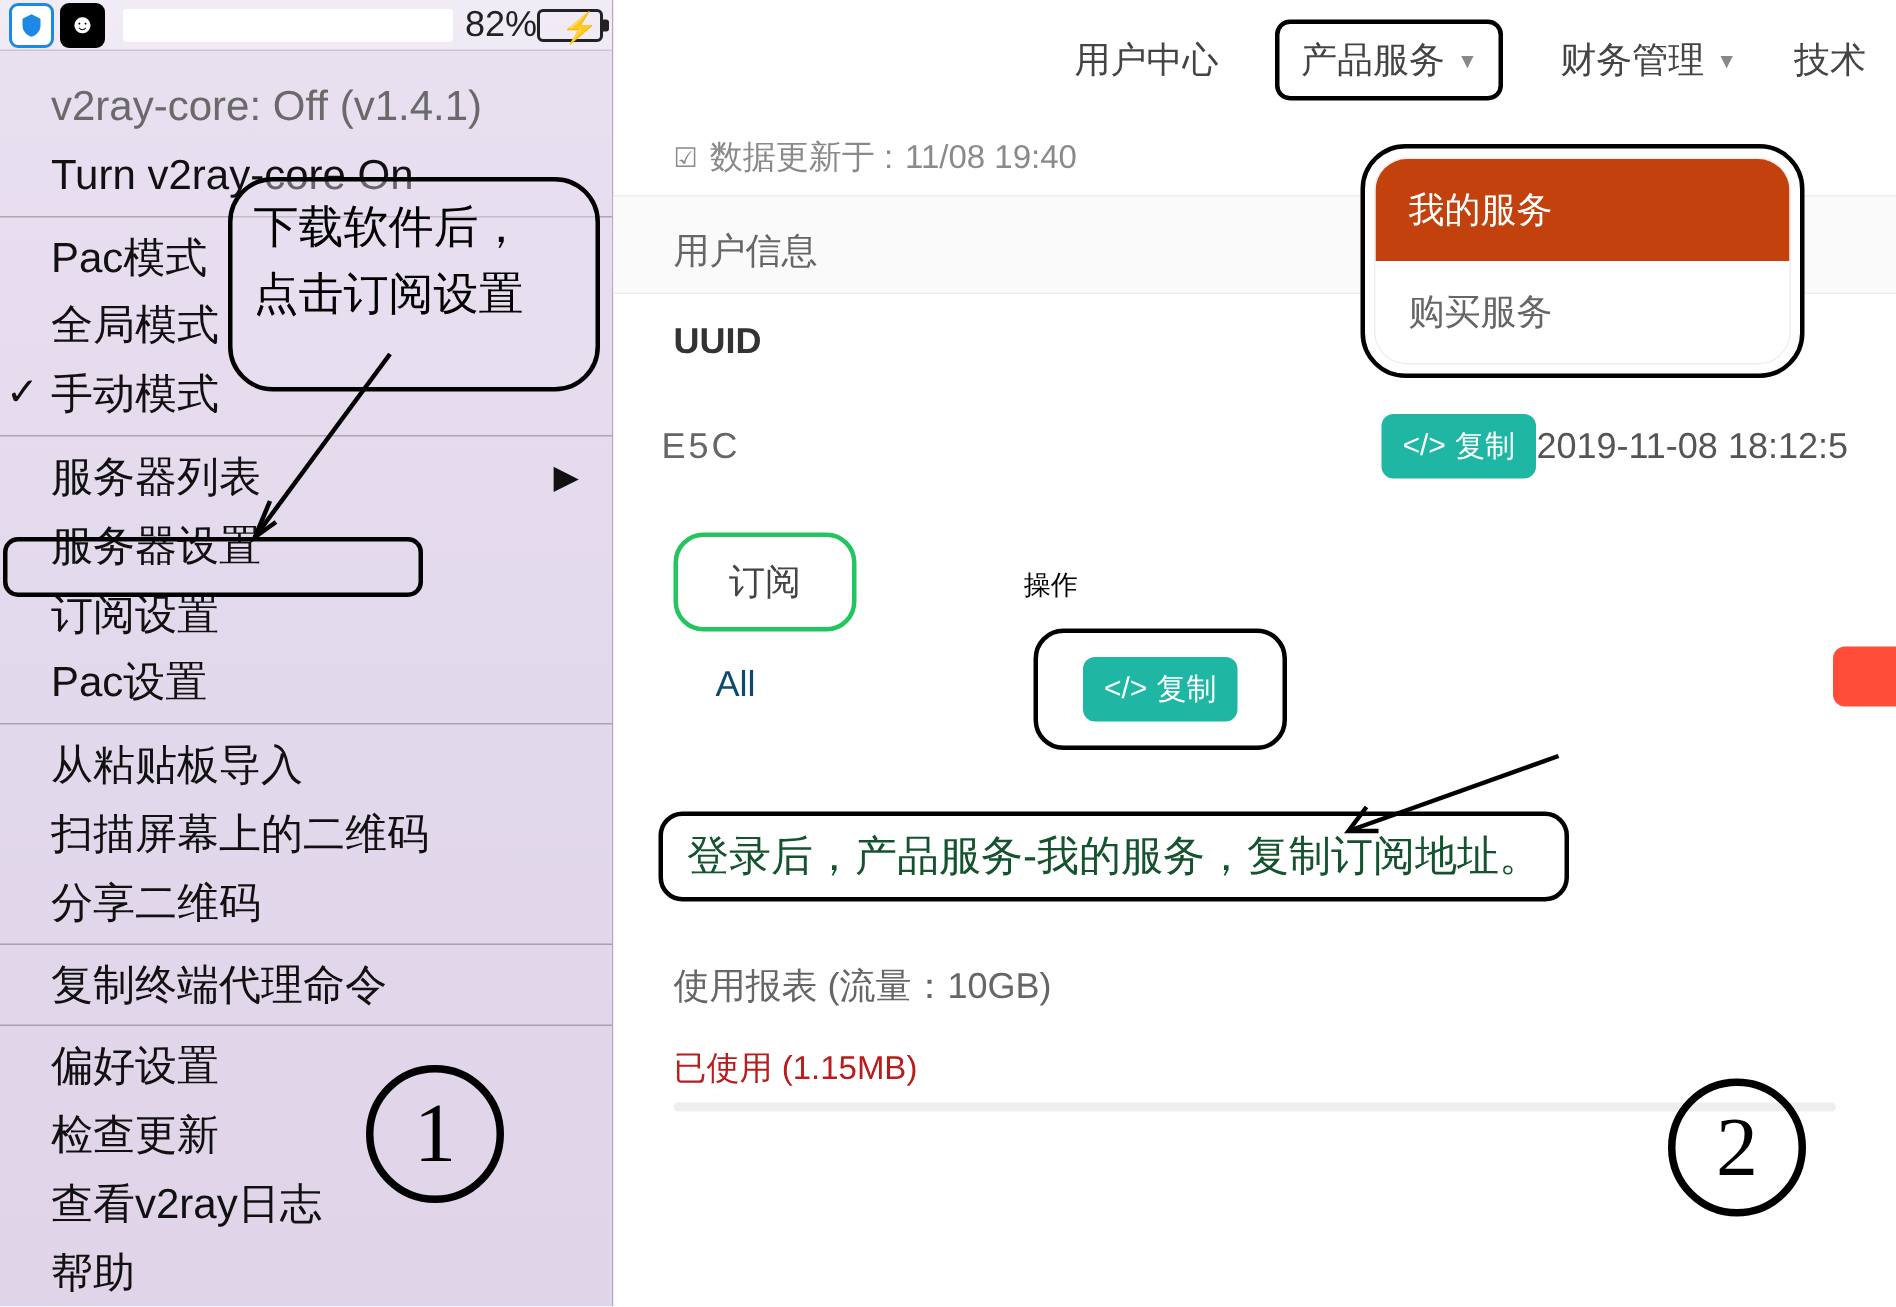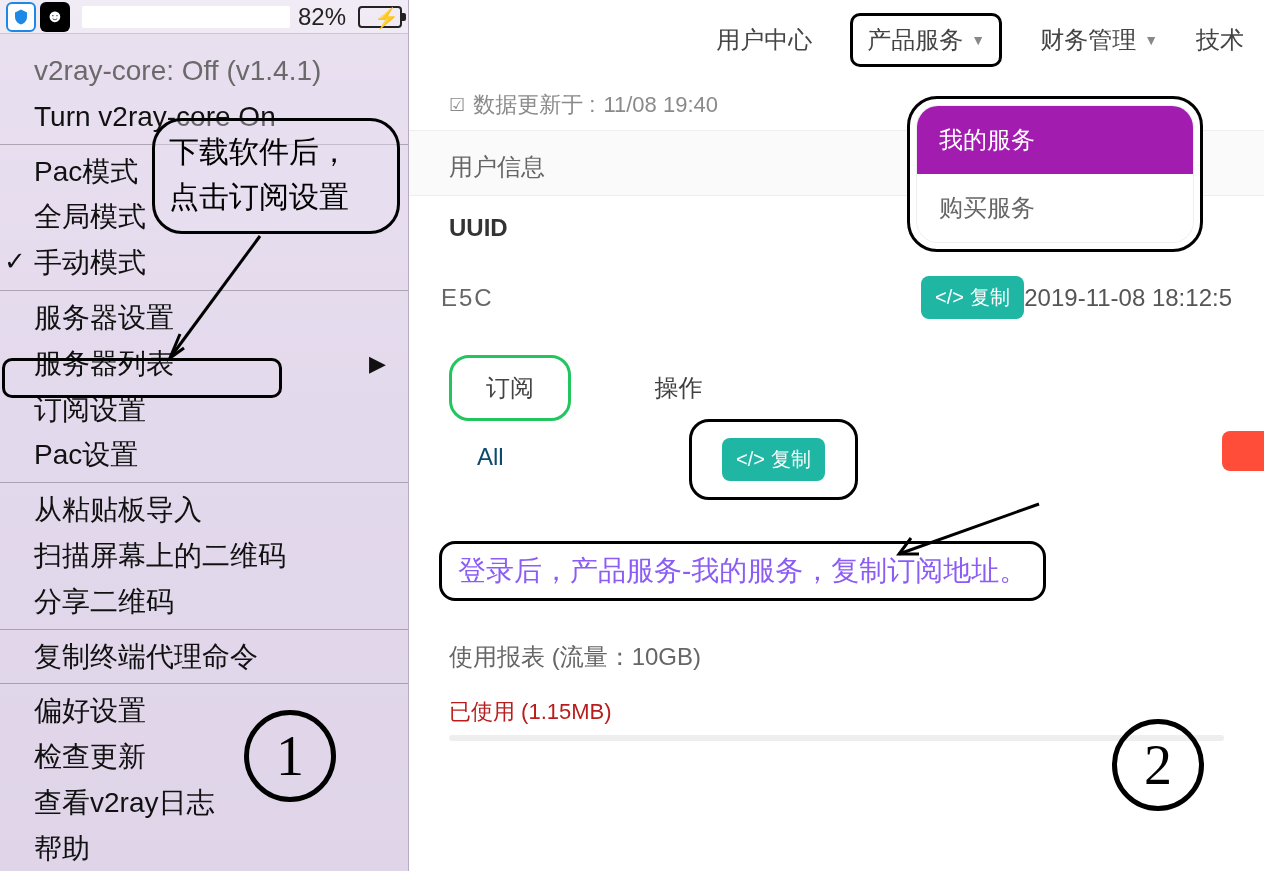--- a/index.html
+++ b/index.html
@@ -47,21 +47,21 @@
     font-size: 18px;
     font-weight: bold;
   }
   .statusbar .redact {
     flex: 1;
     height: 22px;
     background: #fff;
     margin: 0 8px;
     border-radius: 2px;
   }
-  .battery-wrap { display:flex; align-items:center; gap:12px; }
+  .battery-wrap { display:flex; align-items:center; gap:0; }
   .battery-pct { font-size: 24px; font-weight:400; color:#222; }
   .battery-icon {
     width: 44px; height: 22px;
     border: 2px solid #222; border-radius:4px;
     position: relative;
   }
   .battery-icon::after{
     content:""; position:absolute; right:-6px; top:5px;
     width:4px; height:8px; background:#222; border-radius:0 2px 2px 0;
   }
@@ -97,21 +97,21 @@
     position: absolute;
     border: 3px solid #000;
     border-radius: 25px;
     background: transparent;
   }
   .hand-box.subscription-highlight{
     left: 2px; top: 358px; width: 280px; height: 40px; border-radius:10px;
   }
   .hand-bubble {
     position:absolute; left:152px; top:118px;
-    width:248px; height:116px;
+    width:248px; height:143px;
     border:3px solid #000; border-radius:30px;
     padding:8px 14px;
     font-size:30px; line-height:1.5;
     background: rgba(233,224,240,0.4);
   }
   .arrow-svg { position:absolute; pointer-events:none; }
   .step-circle{
     position:absolute;
     width:92px; height:92px; border:5px solid #000; border-radius:50%;
     display:flex; align-items:center; justify-content:center;
@@ -156,21 +156,21 @@
   }
   .dropdown-inner{
     border-radius:22px; overflow:hidden;
     border:1px solid #eee;
   }
   .dd-item{
     padding:18px 22px;
     font-size:24px; color:#666; background:#fff;
   }
   .dd-item.active{
-    background:#a21caf; color:#fff;
+    background:#c2410c; color:#fff;
   }
   
   .section-label{
     font-size:24px; color:#666;
     padding:20px 40px 12px;
     border-top:1px solid #eee;
     background:#fafafa;
   }
   .table-head{
     display:flex; padding:18px 40px; font-size:24px; font-weight:600; color:#333;
@@ -187,21 +187,21 @@
     padding:8px 14px; font-size:20px; display:inline-flex; align-items:center; gap:6px;
   }
   .td-created{ margin-left:auto; color:#555; }
 
   .sub-row-wrap{ position:relative; padding:24px 40px 4px; }
   .sub-head-label{
     display:inline-block; font-size:24px; color:#444;
     border:3px solid #22c55e; border-radius:20px; padding:14px 34px;
   }
   .sub-op-label{
-    display:inline-block; font-size:24px; color:#404040; margin-left:79px;
+    display:inline-block; font-size:18px; color:#000000; margin-left:107px;
   }
   .sub-body{
     display:flex; align-items:center; gap:200px; padding:18px 40px 40px;
     position:relative;
   }
   .sub-all{
     font-size:24px; color:#0c4a6e; padding-left:28px;
   }
   .op-box{
     position:absolute; left:280px; top:-6px;
@@ -210,21 +210,21 @@
   }
   .red-pill{
     position:absolute; right:0; top:6px; background:#ff4d3a; color:#fff;
     height:40px; width:42px; border-top-left-radius:8px; border-bottom-left-radius:8px;
   }
 
   .callout-right{
     margin:30px 32px 10px 30px;
     border:3px solid #000; border-radius:16px;
     padding:8px 16px;
-    font-size:28px; color:#8b5cf6;
+    font-size:28px; color:#14532d;
     display:inline-block;
   }
 
   .usage-title{ font-size:24px; color:#666; padding:30px 40px 8px; }
   .usage-line{ font-size:22px; color:#b91c1c; padding:16px 40px 6px; }
   .usage-bar{
     margin:2px 40px 0; height:6px; border-radius:4px;
     background:#eee;
   }
 
@@ -258,25 +258,25 @@
     </div>
     <div class="menu-group">
       <div class="menu-item">Pac模式</div>
       <div class="menu-item">全局模式</div>
       <div class="menu-item">
         <span class="check">✓</span>
         <span>手动模式</span>
       </div>
     </div>
     <div class="menu-group">
-      <div class="menu-item">服务器设置</div>
       <div class="menu-item">
         <span>服务器列表</span>
         <span class="caret">▶</span>
       </div>
+      <div class="menu-item">服务器设置</div>
       <div class="menu-item">订阅设置</div>
       <div class="menu-item">Pac设置</div>
     </div>
     <div class="menu-group">
       <div class="menu-item">从粘贴板导入</div>
       <div class="menu-item">扫描屏幕上的二维码</div>
       <div class="menu-item">分享二维码</div>
     </div>
     <div class="menu-group">
       <div class="menu-item">复制终端代理命令</div>

